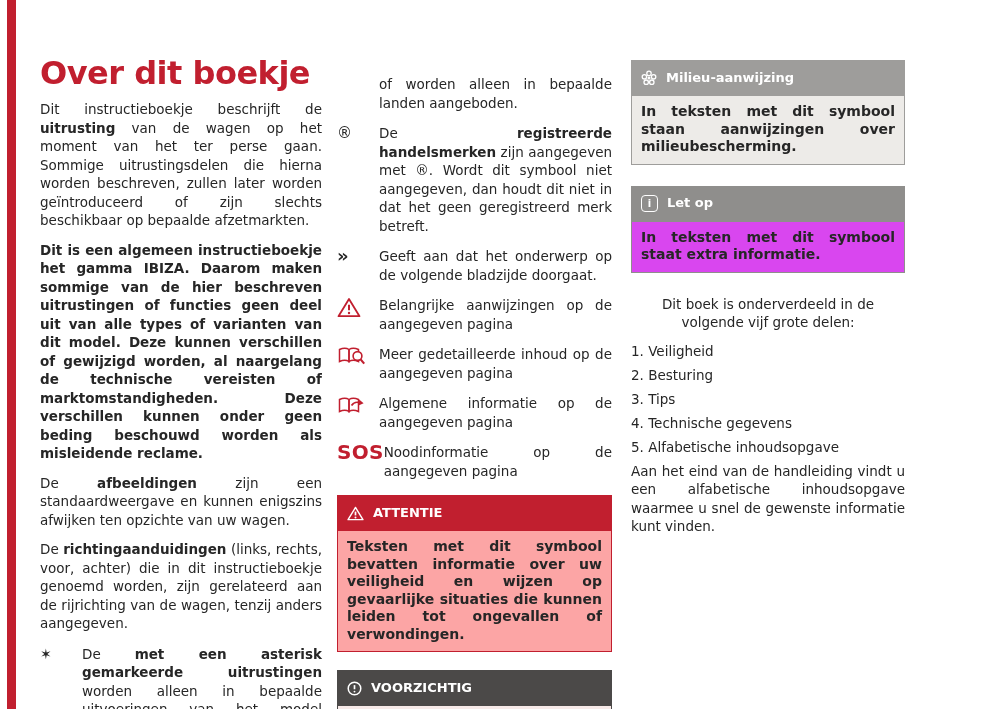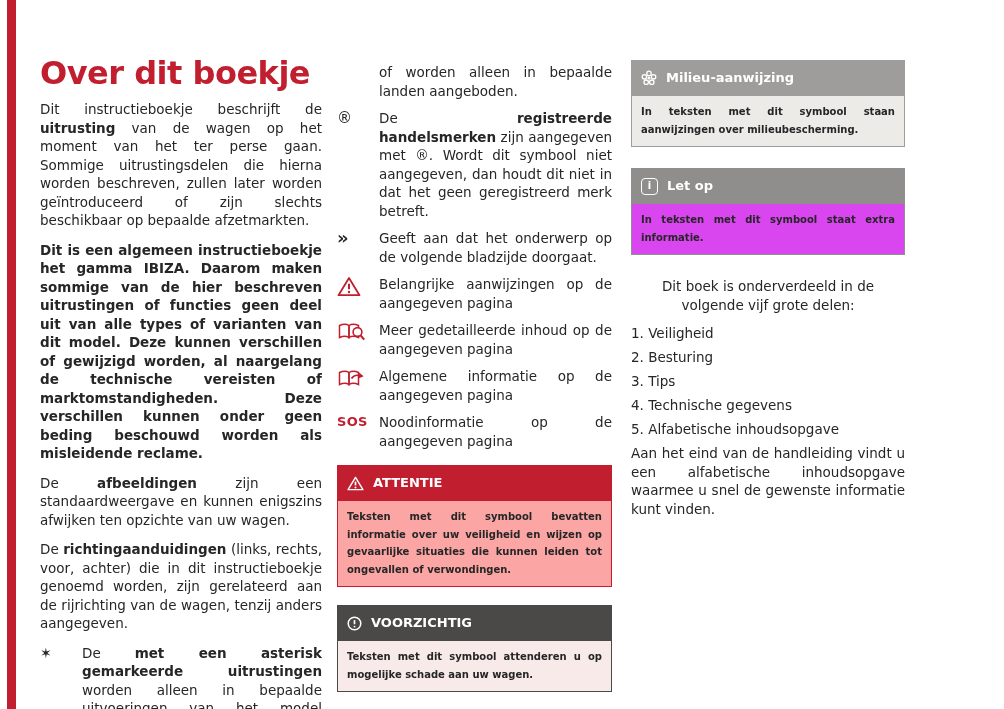--- a/index.html
+++ b/index.html
@@ -15,33 +15,33 @@
     font-family:"DejaVu Sans","Liberation Sans",sans-serif;color:var(--text);
   }
   .edge-bar{position:absolute;left:7px;top:0;width:9px;height:709px;background:var(--red);}
   .title{position:absolute;left:40px;top:54px;margin:0;font-size:32px;font-weight:700;color:var(--red);letter-spacing:-.5px;}
   .col{position:absolute;font-size:13.5px;line-height:18.5px;}
   .col1{left:40px;top:100px;width:282px;}
   .col2{left:337px;top:63px;width:275px;}
   .col3{left:631px;top:60px;width:274px;}
   p.body{margin:0 0 11px 0;text-align:justify;}
   .b{font-weight:700;}
-  .hang{display:flex;margin:0 0 9px 0;}
+  .hang{display:flex;margin:12px 0 9px 0;}
   .hang .mk{flex:0 0 42px;}
   .hang .itext{flex:1;text-align:justify;}
   .mk{color:var(--text);}
   .mk-star{font-size:14px;}
   .mk-reg{font-size:15px;}
   .mk-chev{font-weight:700;font-size:18px;line-height:17px;letter-spacing:-1px;}
-  .mk-sos{font-weight:700;font-size:13px;color:var(--red);letter-spacing:.3px;}
+  .mk-sos{font-weight:700;font-size:20px;color:var(--red);letter-spacing:.3px;}
   .mk svg{display:block;margin-top:1px;}
   .icon-red{color:var(--red);}
   .notice{margin-top:15px;}
   .notice-header{display:flex;align-items:center;gap:9px;height:36px;padding:0 10px;color:#fff;font-weight:700;font-size:13px;}
-  .notice-body{border:1px solid;border-top:none;padding:7px 9px 8px 9px;font-weight:700;font-size:10px;line-height:17.5px;text-align:justify;}
+  .notice-body{border:1px solid;border-top:none;padding:7px 9px 8px 9px;font-weight:700;font-size:14px;line-height:17.5px;text-align:justify;}
   .hdr-red{background:var(--red);}
   .body-red{background:#fca5a5;border-color:var(--red);}
   .hdr-caution{background:var(--caution);}
   .body-caution{background:#f7eae8;border-color:var(--caution);}
   .hdr-env{background:var(--env-gray);}
   .body-env{background:#edebe8;border-color:var(--env-gray);}
   .hdr-note{background:var(--note-gray);}
   .body-note{background:#d946ef;border-color:var(--note-gray);}
   .col3 .notice:first-child{margin-top:0;}
   .col3 .notice + .notice{margin-top:21px;}

